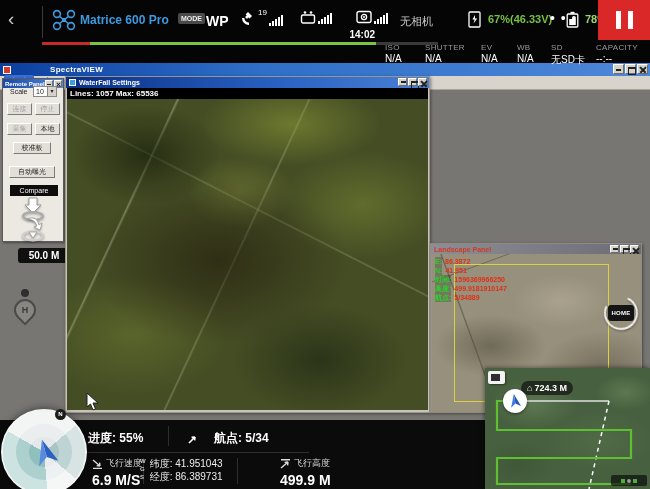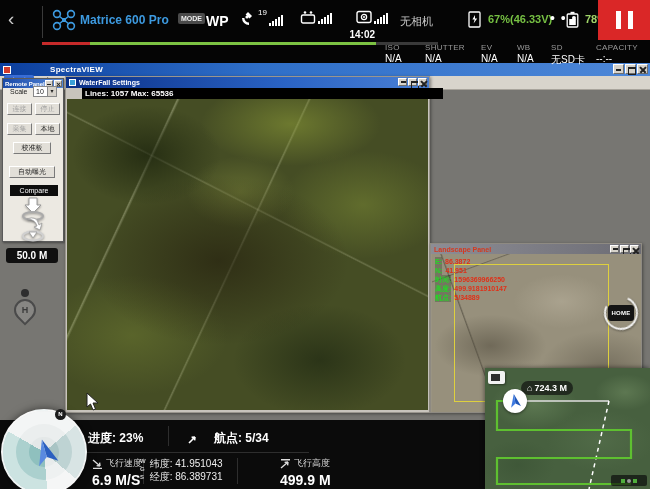--- a/index.html
+++ b/index.html
@@ -33,33 +33,33 @@
   .rp-btns .wbtn.close::before,.rp-btns .wbtn.close::after{left:1px;top:3px;width:5px;height:1px;}
   .rp-label{font-size:7px;color:#222;}
   .rp-combo{position:absolute;left:30px;top:7px;width:24px;height:11px;background:#fff;border:1px solid #888;display:flex;align-items:center;}
   .rp-combo .val{font-size:7px;color:#222;flex:1;padding-left:2px;}
   .rp-combo .arr{width:9px;height:9px;background:#d6d2ca;border-left:1px solid #888;font-size:6px;line-height:9px;text-align:center;color:#222;}
   .rp-btn{position:absolute;height:12px;background:#e2dfd8;border:1px solid #fff;border-right-color:#7a7a7a;border-bottom-color:#7a7a7a;font-size:7px;color:#222;text-align:center;line-height:10px;padding:0;}
   .rp-btn.disabled{color:#a0a0a0;}
   .rp-tooltip{position:absolute;left:7px;top:106px;width:48px;height:11px;background:#0d0d0d;color:#fff;font-size:7px;text-align:center;line-height:11px;}
   .rp-icon{position:absolute;left:16px;filter:drop-shadow(0 1px 1px rgba(0,0,0,.35));}
 
-  .alt-badge{left:6px;top:248px;width:52px;height:15px;background:#101010;border-radius:3px;color:#fff;font-size:10px;font-weight:bold;text-align:center;line-height:15px;z-index:2;}
+  .alt-badge{left:18px;top:248px;width:52px;height:15px;background:#101010;border-radius:3px;color:#fff;font-size:10px;font-weight:bold;text-align:center;line-height:15px;z-index:2;}
   .h-pin{left:14px;top:299px;width:22px;height:22px;border:2px solid #4a4a4a;border-radius:50% 50% 50% 0;transform:rotate(-45deg);z-index:2;background:rgba(255,255,255,.12);}
   .h-pin span{display:block;transform:rotate(45deg);color:#3a3a3a;font-size:9px;font-weight:bold;text-align:center;line-height:18px;}
   .h-pin .dot{position:absolute;right:-7px;top:-7px;width:8px;height:8px;border-radius:50%;background:#2e2e2e;transform:rotate(45deg);}
 
   
   .wf-window{left:65px;top:76px;width:365px;height:337px;border:1px solid #9a968e;background:#c8c4bc;z-index:2;box-shadow:1px 1px 3px rgba(0,0,0,.4);}
   .wf-titlebar{left:0;top:0;width:100%;height:11px;background:linear-gradient(90deg,#0a2f86,#2a63c4 60%,#4a80d4);display:flex;align-items:center;padding:0 3px;}
   .wf-appicon{width:7px;height:7px;background:#3aa0d8;border:1px solid #fff;margin-right:3px;}
   .wf-title{color:#fff;font-size:7px;font-weight:bold;white-space:nowrap;}
   .wf-btns{position:absolute;right:2px;top:1px;display:flex;gap:1px;}
   .wf-btns .wbtn{width:9px;height:8px;}
-  .wf-infobar{left:1px;top:11px;width:361px;height:11px;background:#000;color:#fff;font-size:8px;font-weight:bold;line-height:11px;padding-left:3px;margin-left:15px;}
+  .wf-infobar{left:1px;top:11px;width:361px;height:11px;background:#000;color:#fff;font-size:8px;font-weight:bold;line-height:11px;padding-left:3px;}
   .wf-image{left:1px;top:22px;width:361px;height:311px;
     background-color:#454d24;
     background-image:
       radial-gradient(ellipse 120px 80px at 22% 18%, rgba(18,26,8,.6), transparent 62%),
       radial-gradient(ellipse 150px 70px at 62% 8%, rgba(148,164,58,.5), transparent 60%),
       radial-gradient(ellipse 200px 130px at 42% 52%, rgba(34,28,12,.62), transparent 65%),
       radial-gradient(ellipse 140px 90px at 82% 34%, rgba(130,146,56,.45), transparent 60%),
       radial-gradient(ellipse 160px 100px at 18% 76%, rgba(118,132,52,.42), transparent 60%),
       radial-gradient(ellipse 140px 90px at 70% 84%, rgba(22,32,14,.55), transparent 62%),
       radial-gradient(ellipse 90px 60px at 48% 30%, rgba(150,160,70,.35), transparent 60%),
@@ -399,21 +399,21 @@
       <div class="cl">SD</div>
       <div class="cv">无SD卡</div>
     </span>
     <span class="cam-col" style="left:596px;">
       <div class="cl">CAPACITY</div>
       <div class="cv">--:--</div>
     </span>
   </div>
 
   <div class="abs bottom-bar">
-    <span class="bb-row1-a">进度: 23%</span>
+    <span class="bb-row1-a">进度: 55%</span>
     <span class="bb-vdiv1"></span>
     <span class="bb-row1-b">
       <svg width="10" height="10" viewBox="0 0 10 10">
           <path d="M1 9 L7 3 M7 3 l-3.4 .4 M7 3 l-.4 3.4" stroke="#fff" stroke-width="1.6" fill="none"></path>
         </svg>
       <span>航点: 5/34</span>
     </span>
     <span class="bb-hdiv"></span>
 
     <span class="bb-speed">

